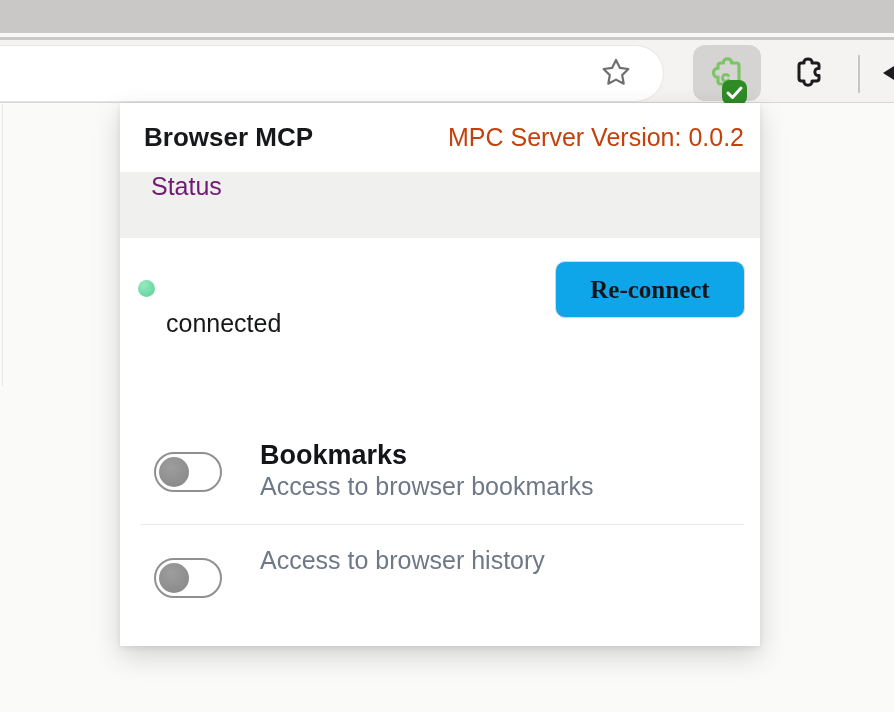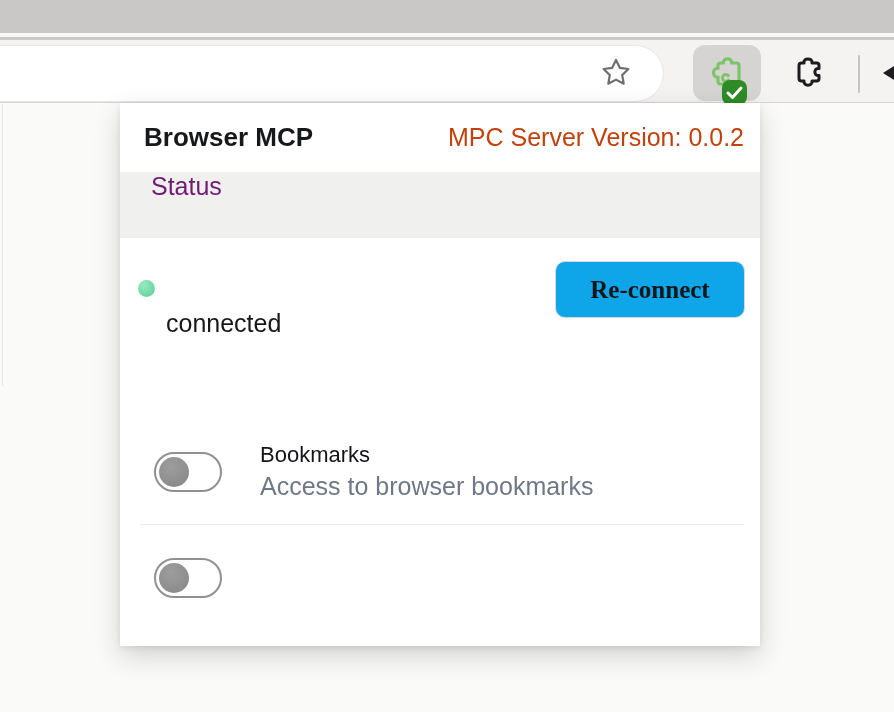--- a/index.html
+++ b/index.html
@@ -74,21 +74,21 @@
   }
   .perm-row.bookmarks .toggle{top:49px;}
   .perm-row.history .toggle{top:33px;}
   .knob{
     position:absolute;left:3px;top:3px;width:30px;height:30px;border-radius:50%;
     background:radial-gradient(circle at 40% 32%, #9d9d9d, #868686);
   }
   .ptext{position:absolute;left:140px;}
   .perm-row.bookmarks .ptext{top:36px;}
   .perm-row.history .ptext{top:20px;}
-  .ptitle{font-size:22px;font-weight:400;color:#141518;line-height:32px;}
+  .ptitle{font-size:27px;font-weight:700;color:#141518;line-height:32px;}
   .pdesc{font-size:25px;color:#6e7887;line-height:30px;}
 </style>
 </head>
 <body>
 
 <div class="screen">
 
   <div class="titlebar"></div>
   <div class="strip"></div>
   <div class="stripline"></div>
@@ -157,17 +157,18 @@
         <div class="pdesc">Access to browser bookmarks</div>
       </div>
       <div class="row-divider"></div>
     </div>
 
     <div class="perm-row history">
       <div class="toggle">
         <span class="knob"></span>
       </div>
       <div class="ptext">
+        <div class="pdesc">Access to browser history</div>
       </div>
     </div>
 
   </div>
 </div>
 
 </body></html>

